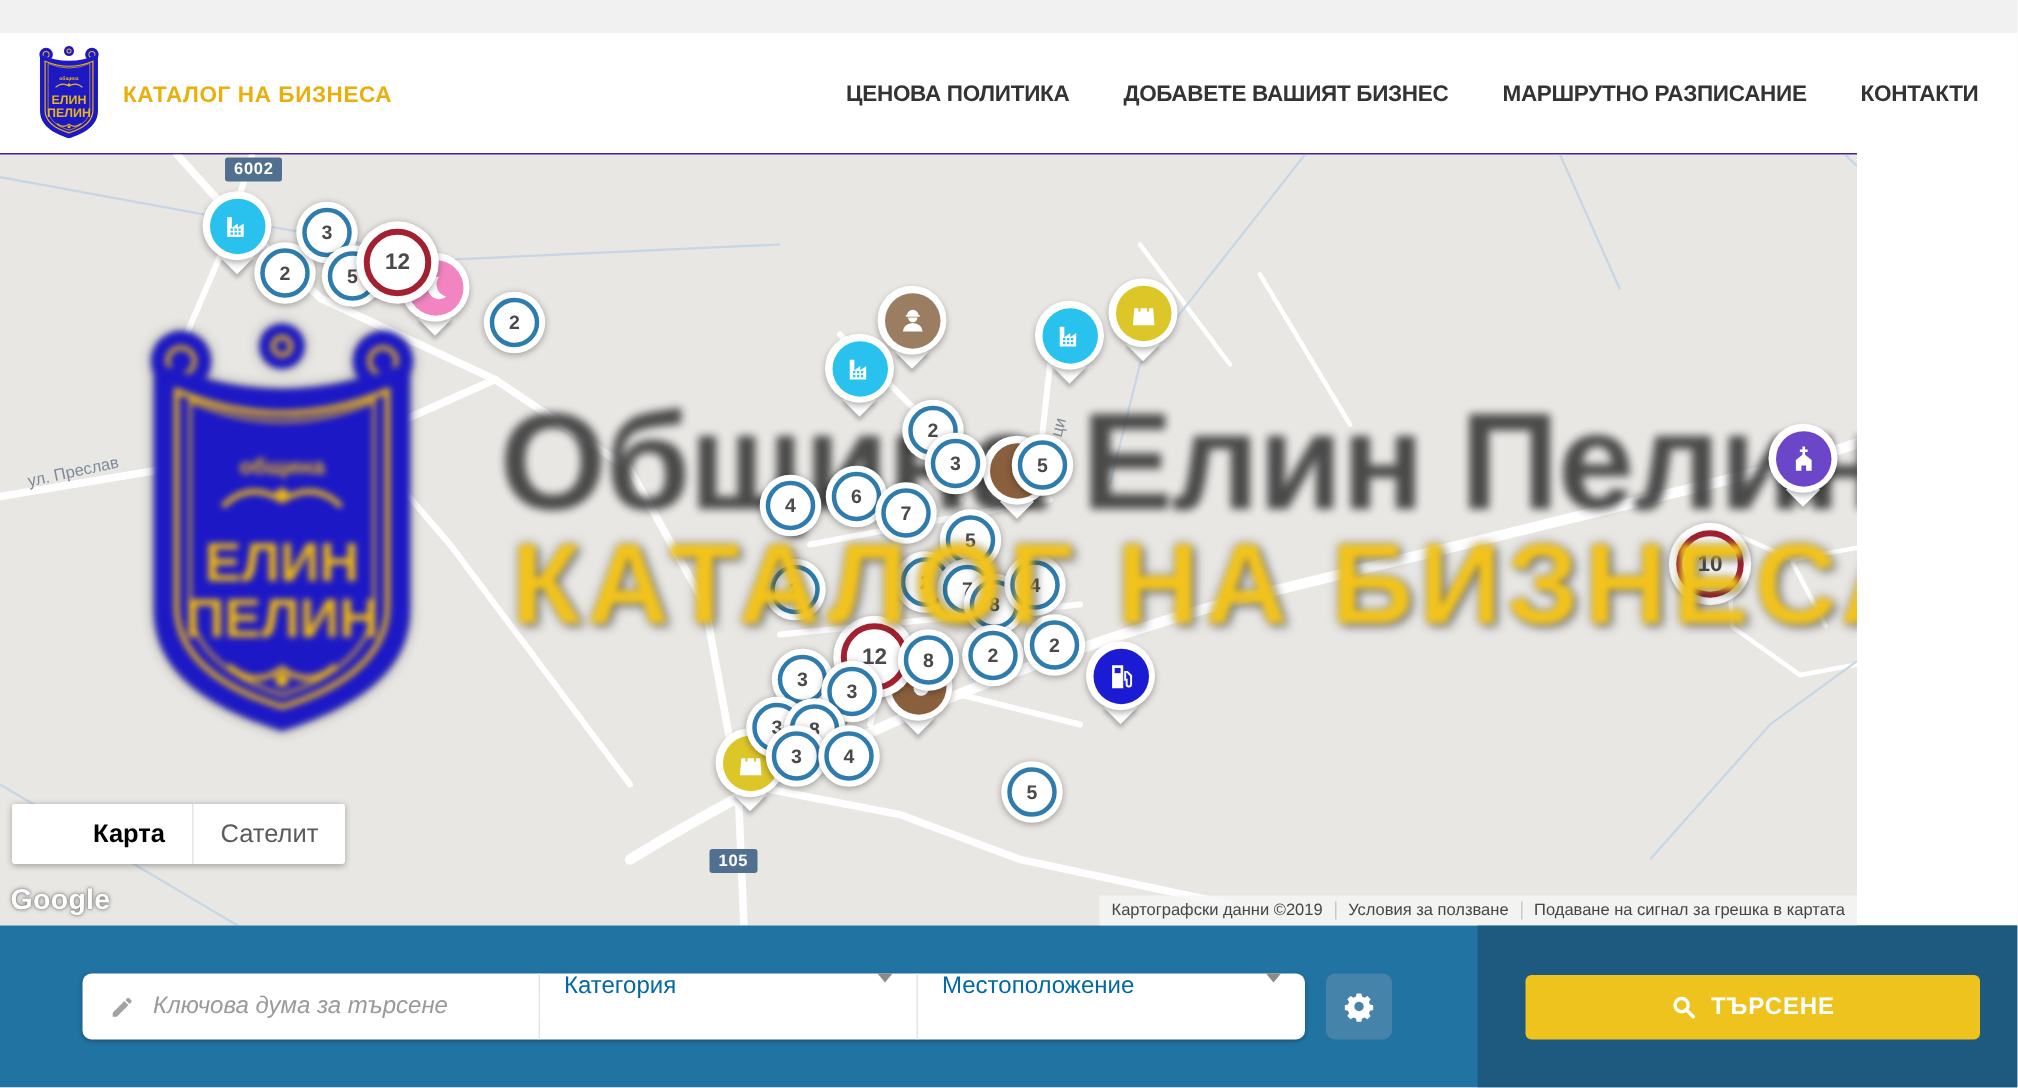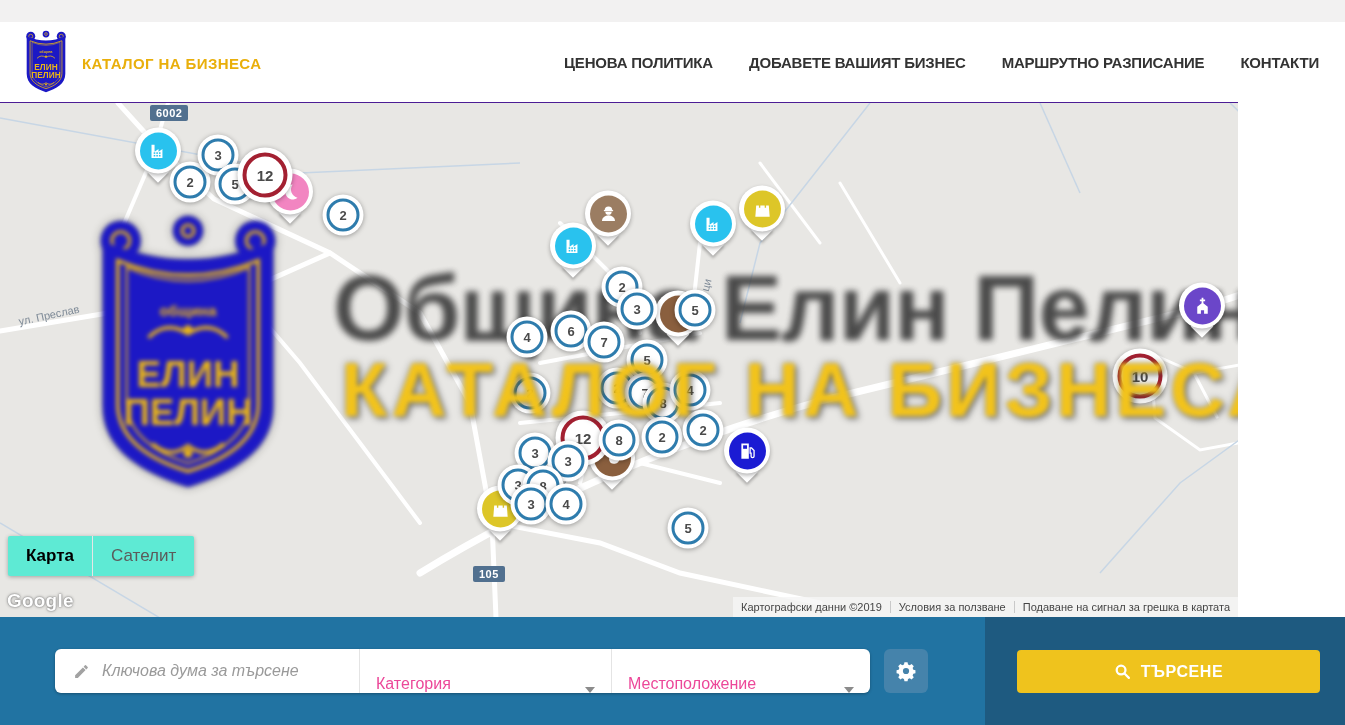--- a/index.html
+++ b/index.html
@@ -43,22 +43,22 @@
   .pin-inner svg { width:21px; height:21px; }
   .cluster { position:absolute; transform:translate(-50%,-50%); width:41px; height:41px; background:#fff;
              border-radius:50%; box-shadow:0 1px 5px rgba(0,0,0,.35); display:flex; align-items:center;
              justify-content:center; font-size:13px; font-weight:700; color:#4a4a4a; cursor:pointer; }
   .cluster::before { content:""; position:absolute; inset:4px; border:3px solid #2e7cad; border-radius:50%; }
   .cluster.red::before { border-color:#a32031; }
   .cluster.big { width:55px; height:55px; font-size:15px; }
   .cluster.big::before { inset:5px; border-width:4px; }
 
   
-  .maptype { position:absolute; left:8px; top:433px; z-index:8; height:40px; background:#5eead4; border-radius:2px;
-             box-shadow:0 1px 4px rgba(0,0,0,.3); display:flex; align-items:flex-end; }
+  .maptype { position:absolute; left:8px; top:433px; z-index:8; height:40px; background:#ffffff; border-radius:2px;
+             box-shadow:0 1px 4px rgba(0,0,0,.3); display:flex; align-items:flex-end;padding-left:36px; }
   .mt-btn { padding:0 18px; line-height:40px; font-size:17px; cursor:pointer; }
   .mt-map { font-weight:700; color:#000; }
   .mt-sat { color:#5b5b5b; border-left:1px solid #e6e6e6; }
   .google-logo { position:absolute; left:7px; bottom:5px; z-index:8; color:#fff; font-size:19px; font-weight:700;
                  letter-spacing:.2px; text-shadow:0 0 3px rgba(90,90,90,.8), 0 0 1px #777; }
   .attrib { position:absolute; right:0; bottom:0; z-index:8; height:20px; display:flex; align-items:center;
             background:rgba(245,245,245,.82); font-size:11px; color:#454545; }
   .attrib span { padding:0 8px; white-space:nowrap; }
   .attrib span + span { border-left:1px solid #c9c9c9; cursor:pointer; }
   .sq-btn { position:absolute; z-index:8; background:#fff; border-radius:2px; box-shadow:0 1px 4px rgba(0,0,0,.3);
@@ -75,22 +75,22 @@
   .searchbar { position:relative; width:1345px; height:108px; background:#2173a2; }
   .search-right { position:absolute; right:0; top:0; width:360px; height:108px; background:#1e5a80; }
   .pill { position:absolute; left:55px; top:32px; width:815px; height:44px; background:#fff; border-radius:6px;
           display:flex; box-shadow:0 1px 3px rgba(0,0,0,.3); z-index:2; }
   .pill-kw { flex:0 0 305px; display:flex; align-items:center; gap:12px; padding-left:18px;
              border-right:1px solid #e4e4e4; }
   .pill-kw svg { width:17px; height:17px; flex:0 0 auto; }
   .pill-kw input { border:none; outline:none; width:100%; font-size:16px; color:#555;
                    font-family:"Liberation Sans", sans-serif;font-style:italic; }
   .pill-kw input::placeholder { color:#9a9a9a; }
-  .pill-dd { display:flex; align-items:flex-end; justify-content:space-between; padding:0 16px;
-             font-size:16px; color:#ec4899; cursor:pointer; }
+  .pill-dd { display:flex; align-items:flex-start; justify-content:space-between; padding:0 16px;
+             font-size:16px; color:#0369a1; cursor:pointer; }
   .dd-cat { flex:0 0 252px; border-right:1px solid #e4e4e4; }
   .dd-loc { flex:1; }
   .caret { width:0; height:0; border-left:5px solid transparent; border-right:5px solid transparent;
            border-top:6px solid #8b8b8b; }
   .gear-btn { position:absolute; left:884px; top:32px; width:44px; height:44px; background:#4583ab;
               border-radius:6px; display:flex; align-items:center; justify-content:center; cursor:pointer; z-index:2; }
   .gear-btn svg { width:22px; height:22px; }
   .search-btn { position:absolute; left:1017px; top:33px; width:303px; height:43px; background:#efc31d;
                 border:none; border-radius:4px; color:#fff; font-size:16px; font-weight:700; letter-spacing:.6px;
                 display:flex; align-items:center; justify-content:center; gap:10px; cursor:pointer; z-index:2;

